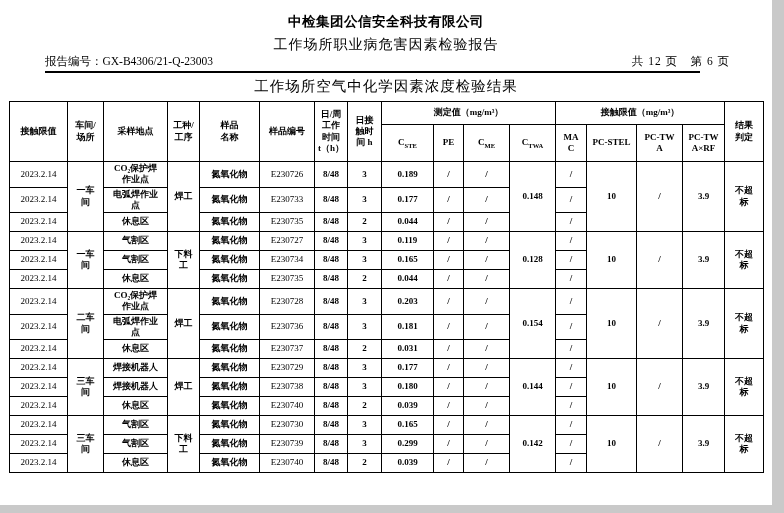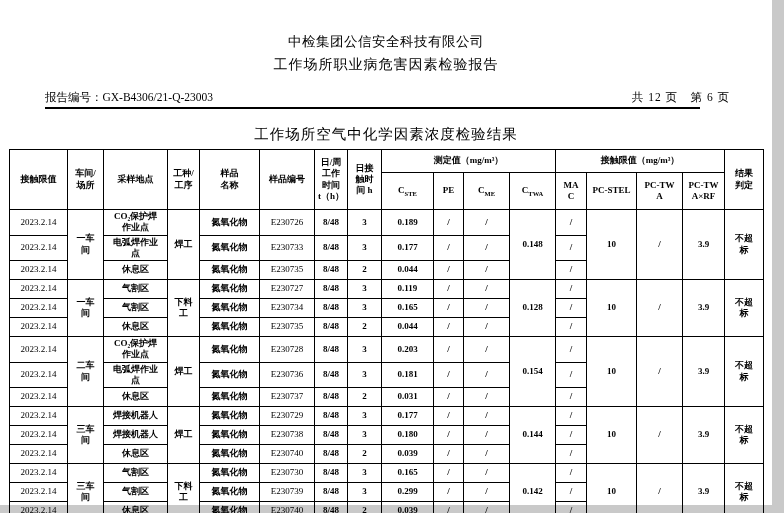--- a/index.html
+++ b/index.html
@@ -11,49 +11,49 @@
     position:relative;
     overflow:hidden;
   }
   .page{
     position:absolute;left:0;top:0;
     width:772px;height:505px;
     background:#ffffff;
   }
   .company{
     text-align:center;
-    font-weight:normal;
+    font-weight:bold;
     font-size:13.5px;
-    padding-top:33px;
+    padding-top:13px;
     letter-spacing:0.5px;
   }
   .report-title{
     text-align:center;
     font-size:14px;
     margin-top:5px;
     letter-spacing:1px;
   }
   .meta-row{
     display:flex;
     justify-content:space-between;
     align-items:flex-start;
-    margin:16px 42px 0 45px;
+    margin:0 42px 0 45px;
     font-size:11.5px;
     font-family:Liberation Serif, serif;
   }
   .meta-row .pages{letter-spacing:1px;}
   .rule{
     border:none;
     border-top:2px solid #000;
     margin:2px 72px 0 45px;
   }
   .section-title{
     text-align:center;
     font-size:14.5px;
-    margin-top:16px;
+    margin-top:4px;
     letter-spacing:1px;
   }
   table.results{
     border-collapse:collapse;
     table-layout:fixed;
     margin:5px 0 0 9px;
     width:754px;
     font-size:9px;
   }
   table.results th,table.results td{

